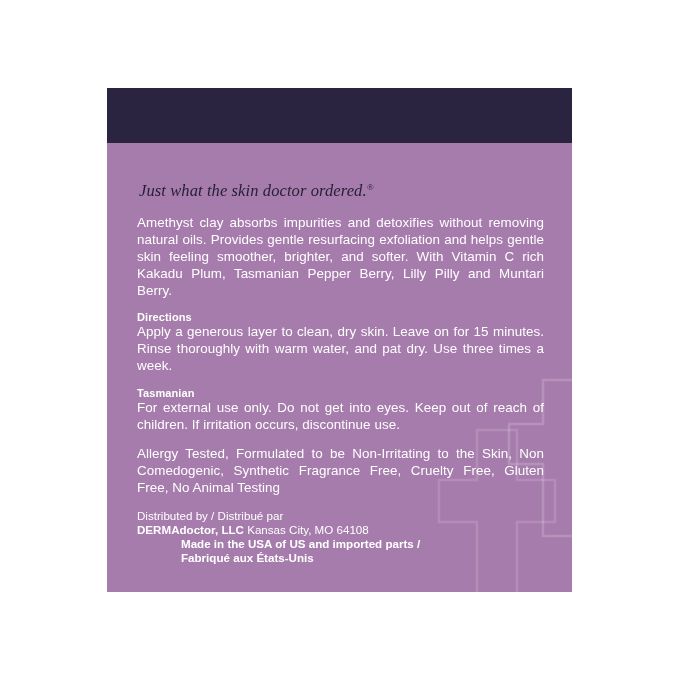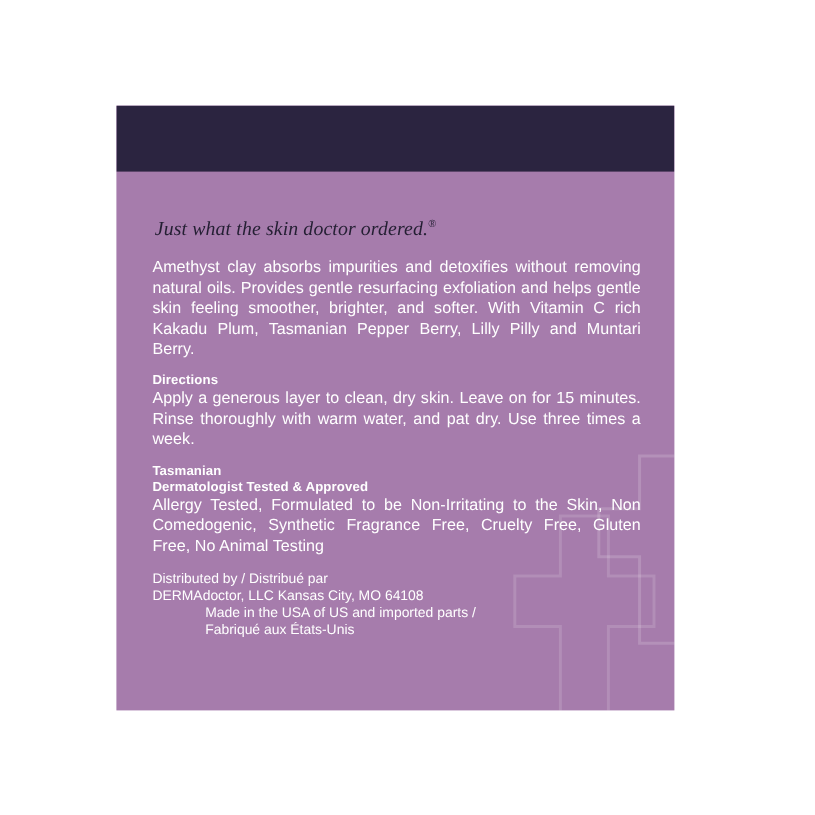--- a/index.html
+++ b/index.html
@@ -15,21 +15,21 @@
   }
   #page {
     position: relative;
     width: 679px;
     height: 679px;
     background: #ffffff;
   }
   
   .box {
     position: absolute;
-    left: 97px;
+    left: 107px;
     top: 88px;
     width: 465px;
     height: 504px;
     background: #a67cac;
     overflow: hidden;
   }
   .box-top-band {
     position: absolute;
     left: 0;
     top: 0;
@@ -83,22 +83,22 @@
   .footer {
     margin-top: 12px;
     font-size: 11.6px;
     line-height: 1.22;
     color: #ffffff;
   }
   .footer .line { display: block; }
   .footer .small {
     font-size: 10.4px;
   }
-  .footer .bold { font-weight: normal; padding-left: 44px; }
-  .footer .dd-brand { font-weight: normal; }
+  .footer .bold { font-weight: bold; padding-left: 44px; }
+  .footer .dd-brand { font-weight: bold; }
 </style>
 </head>
 <body>
 
 <div id="page">
 
   <div class="box">
 
     <div class="box-top-band"></div>
 
@@ -116,22 +116,22 @@
     <div class="content">
 
       <div class="tagline"><span>Just what the skin doctor ordered.</span><sup>®</sup></div>
 
       <p class="body-text">Amethyst clay absorbs impurities and detoxifies without removing natural oils. Provides gentle resurfacing exfoliation and helps gentle skin feeling smoother, brighter, and softer.  With Vitamin C rich Kakadu Plum, Tasmanian Pepper Berry, Lilly Pilly and Muntari Berry.</p>
 
       <h3 class="section-head">Directions</h3>
       <p class="body-text">Apply a generous layer to clean, dry skin.  Leave on for 15 minutes.  Rinse thoroughly with warm water, and pat dry.  Use three times a week.</p>
 
       <h3 class="section-head">Tasmanian</h3>
+      <p class="body-text">For external use only.  Do not get into eyes.  Keep out of reach of children.  If irritation occurs, discontinue use.</p>
 
-      <h3 class="section-head">Dermatologist Tested &amp; Approved</h3>
       <p class="body-text">Allergy Tested, Formulated to be Non-Irritating to the Skin, Non Comedogenic, Synthetic Fragrance Free, Cruelty Free, Gluten Free, No Animal Testing</p>
 
       <div class="footer">
         <span class="line">Distributed by / Distribué par</span>
         <span class="line"><span class="dd-brand">DERMAdoctor, LLC</span> <span>Kansas City, MO 64108</span></span>
         <span class="line bold">Made in the USA of US and imported parts /</span>
         <span class="line bold">Fabriqué aux États-Unis</span>
 
       </div>
 

